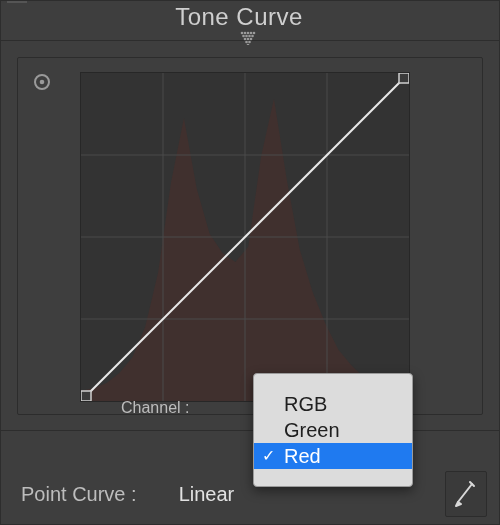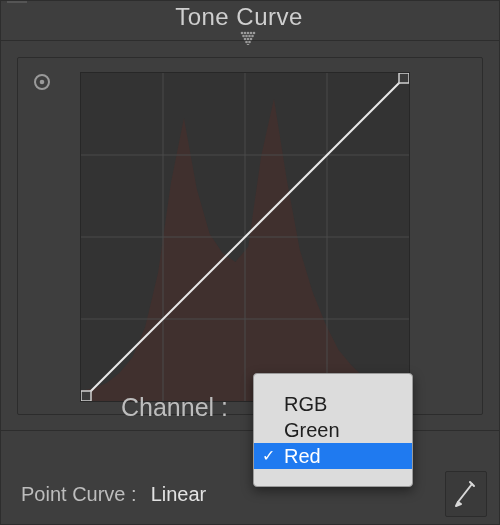--- a/index.html
+++ b/index.html
@@ -109,38 +109,39 @@
   .channel-row {
     position: absolute;
     left: 0;
     top: 384px;
     right: 0;
     height: 46px;
     display: flex;
     align-items: center;
     padding-left: 120px;
     box-sizing: border-box;
-    font-size: 25px;
+    font-size: 16px;
     color: #bdbdbd;
     border-bottom: 1px solid #2d2d2d;
   }
   .channel-label::after { content: " :"; margin-right: 8px; }
 
   
 
   
   .bottom-bar {
     position: absolute;
     bottom: 0;
     height: 60px;
     left: 0; right: 0;
     display: flex;
     align-items: center;
     padding: 0 12px 0 20px;
     box-sizing: border-box;
+    gap: 28px;
   }
   .point-label {
     font-size: 20px;
     color: #bdbdbd;
   }
   .point-label .colon { margin-right: 8px; }
   .point-value {
     font-size: 20px;
     color: #e2e2e2;
     margin-left: 6px;

